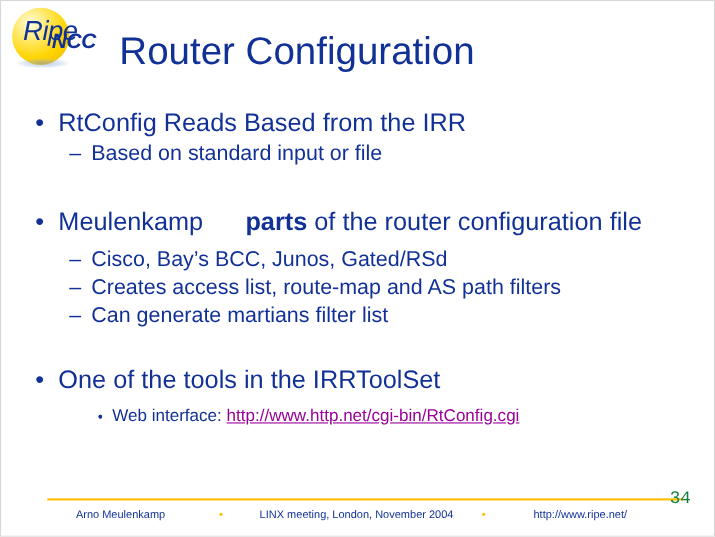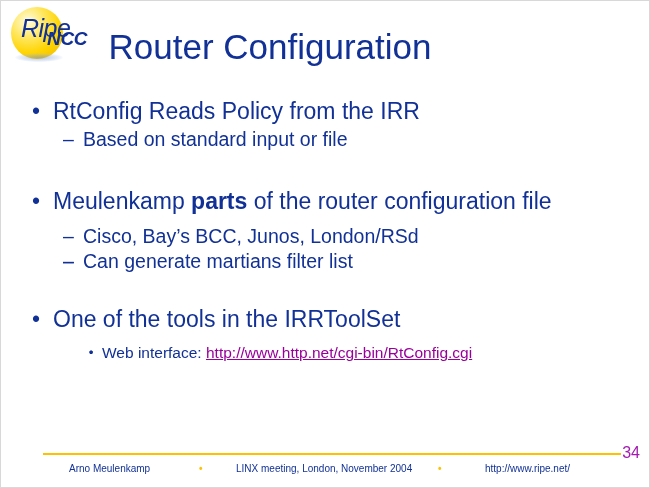--- a/index.html
+++ b/index.html
@@ -129,44 +129,45 @@
     padding-left: 13px;
     line-height: 1.45;
   }
   .l3 > .mk {
     position: absolute;
     left: 0px;
     top: 0;
     font-size: 12px;
     line-height: 1.85;
   }
-  .b { font-weight: bold; }
+  .b { font-weight: bold; margin-left: 32px; }
   .link {
     color: #990099;
     text-decoration: underline;
   }
   .gap-lg { height: 34px; }
   .gap-md { height: 30px; }
   .gap-sm { height: 7px; }
 
   
   #rule {
     position: absolute;
     left: 42px;
     top: 452px;
     width: 578px;
     height: 2px;
     background: #ffc000;
   }
   #pageno {
     position: absolute;
-    right: 9px;
+    right: 21px;
     top: 443px;
     font-size: 16px;
-    color: #a21caf;
+    color: #15803d;
+    font-family: Liberation Mono, monospace;
   }
   #footer {
     position: absolute;
     left: 0;
     top: 462px;
     width: 570px;
     height: 18px;
     font-size: 10px;
     color: #123196;
   }
@@ -187,44 +188,45 @@
     <div class="ripe">Ripe</div>
     <div class="ncc">NCC</div>
   </div>
 
   <div id="title">Router Configuration</div>
 
   <div id="body">
 
     <div class="l1">
       <span class="mk">•</span>
-      <span>RtConfig Reads Policy from the IRR</span>
+      <span>RtConfig Reads Based from the IRR</span>
     </div>
 
     <div class="l2">
       <span class="mk">–</span>
       <span>Based on standard input or file</span>
     </div>
 
     <div class="gap-lg"></div>
 
     <div class="l1">
       <span class="mk">•</span>
       <span>Meulenkamp </span><span class="b">parts</span><span> of the router configuration file</span>
     </div>
 
     <div class="gap-sm"></div>
 
     <div class="l2">
       <span class="mk">–</span>
-      <span>Cisco, Bay’s BCC, Junos, London/RSd</span>
-    </div>
-
-    <div class="l2">
-      <span class="mk">–</span>
+      <span>Cisco, Bay’s BCC, Junos, Gated/RSd</span>
+    </div>
+
+    <div class="l2">
+      <span class="mk">–</span>
+      <span>Creates access list, route-map and AS path filters</span>
     </div>
 
     <div class="l2">
       <span class="mk">–</span>
       <span>Can generate martians filter list</span>
     </div>
 
     <div class="gap-md"></div>
 
     <div class="l1">

